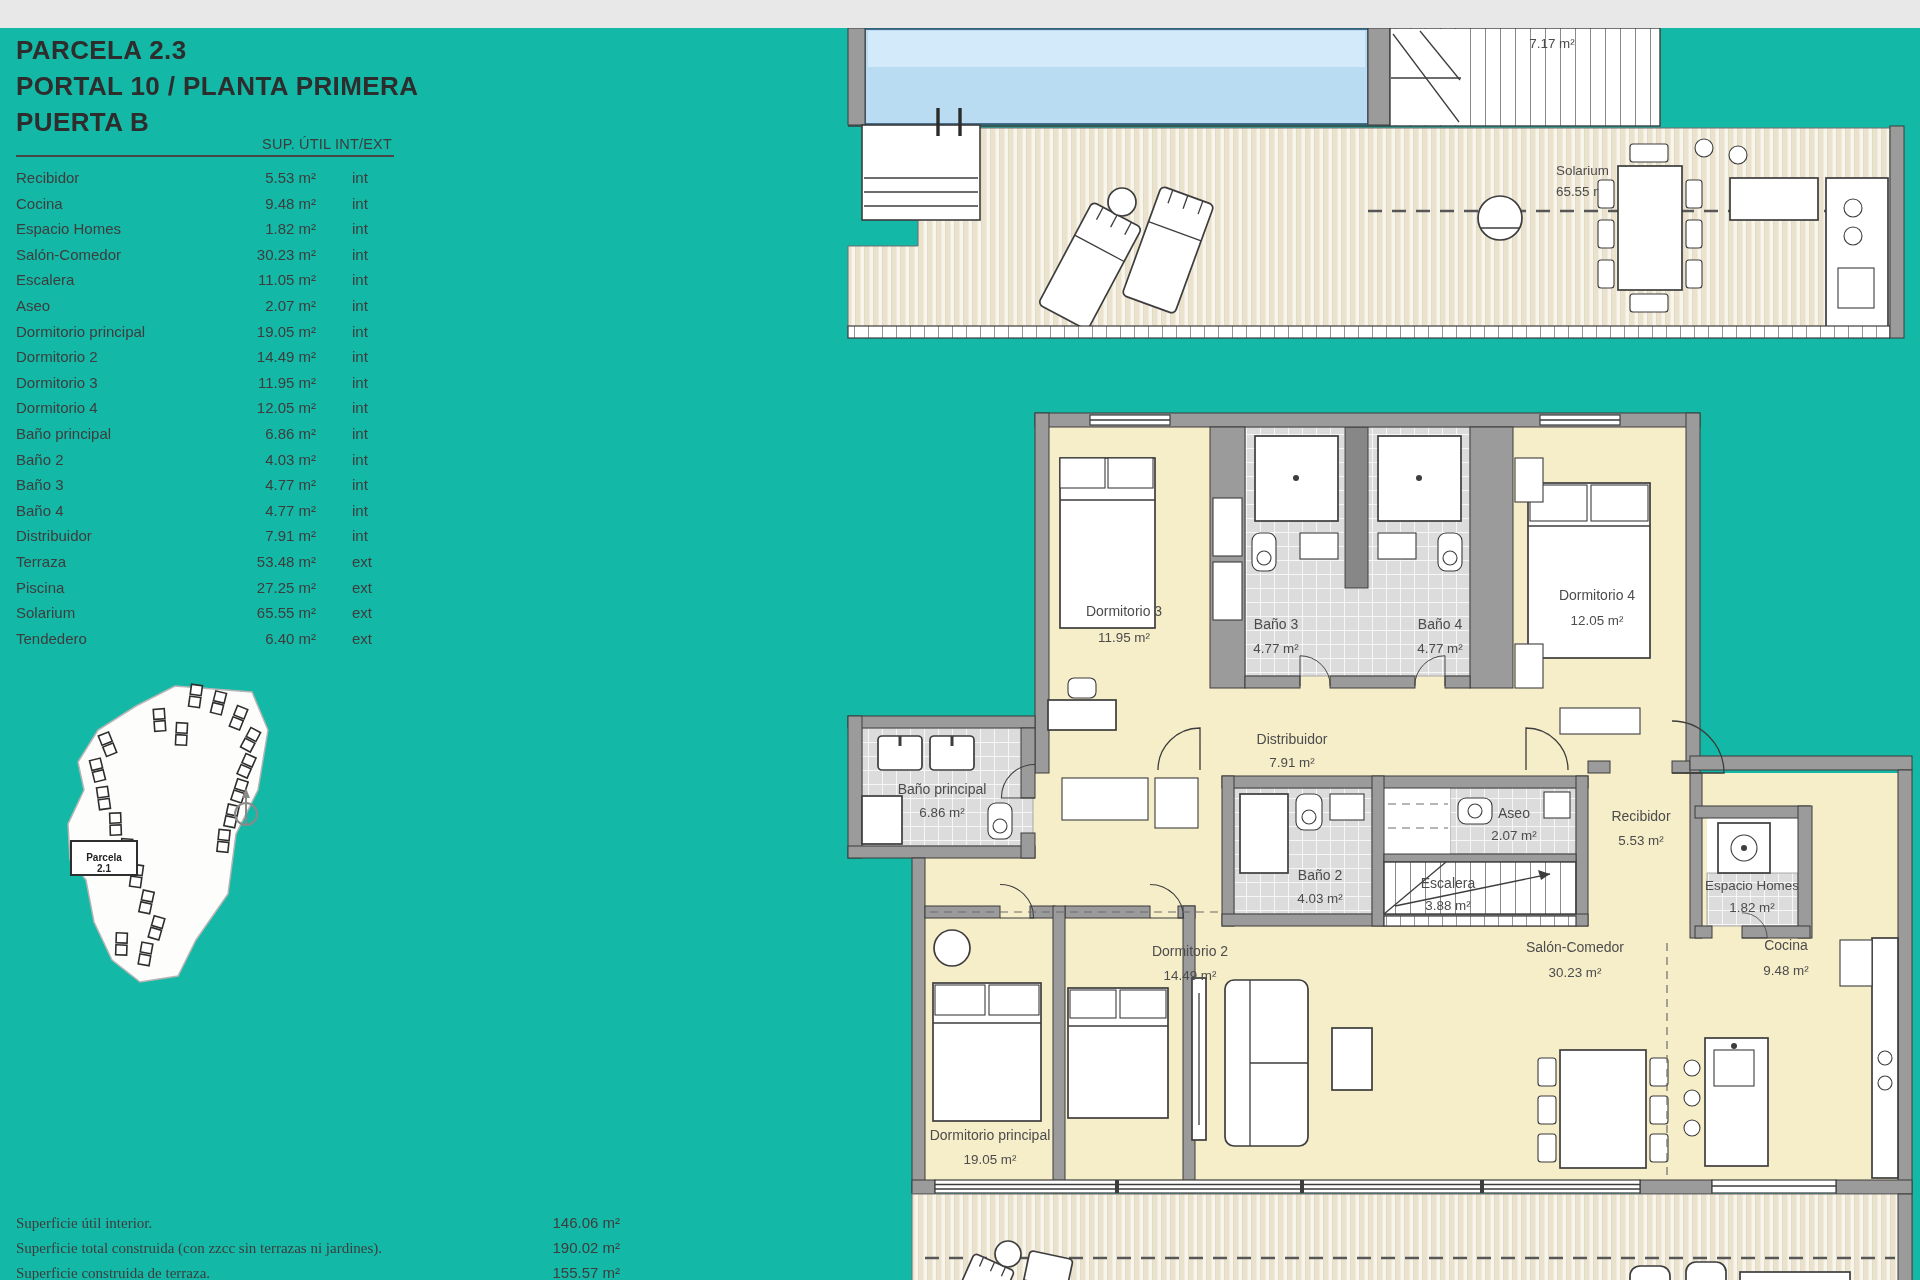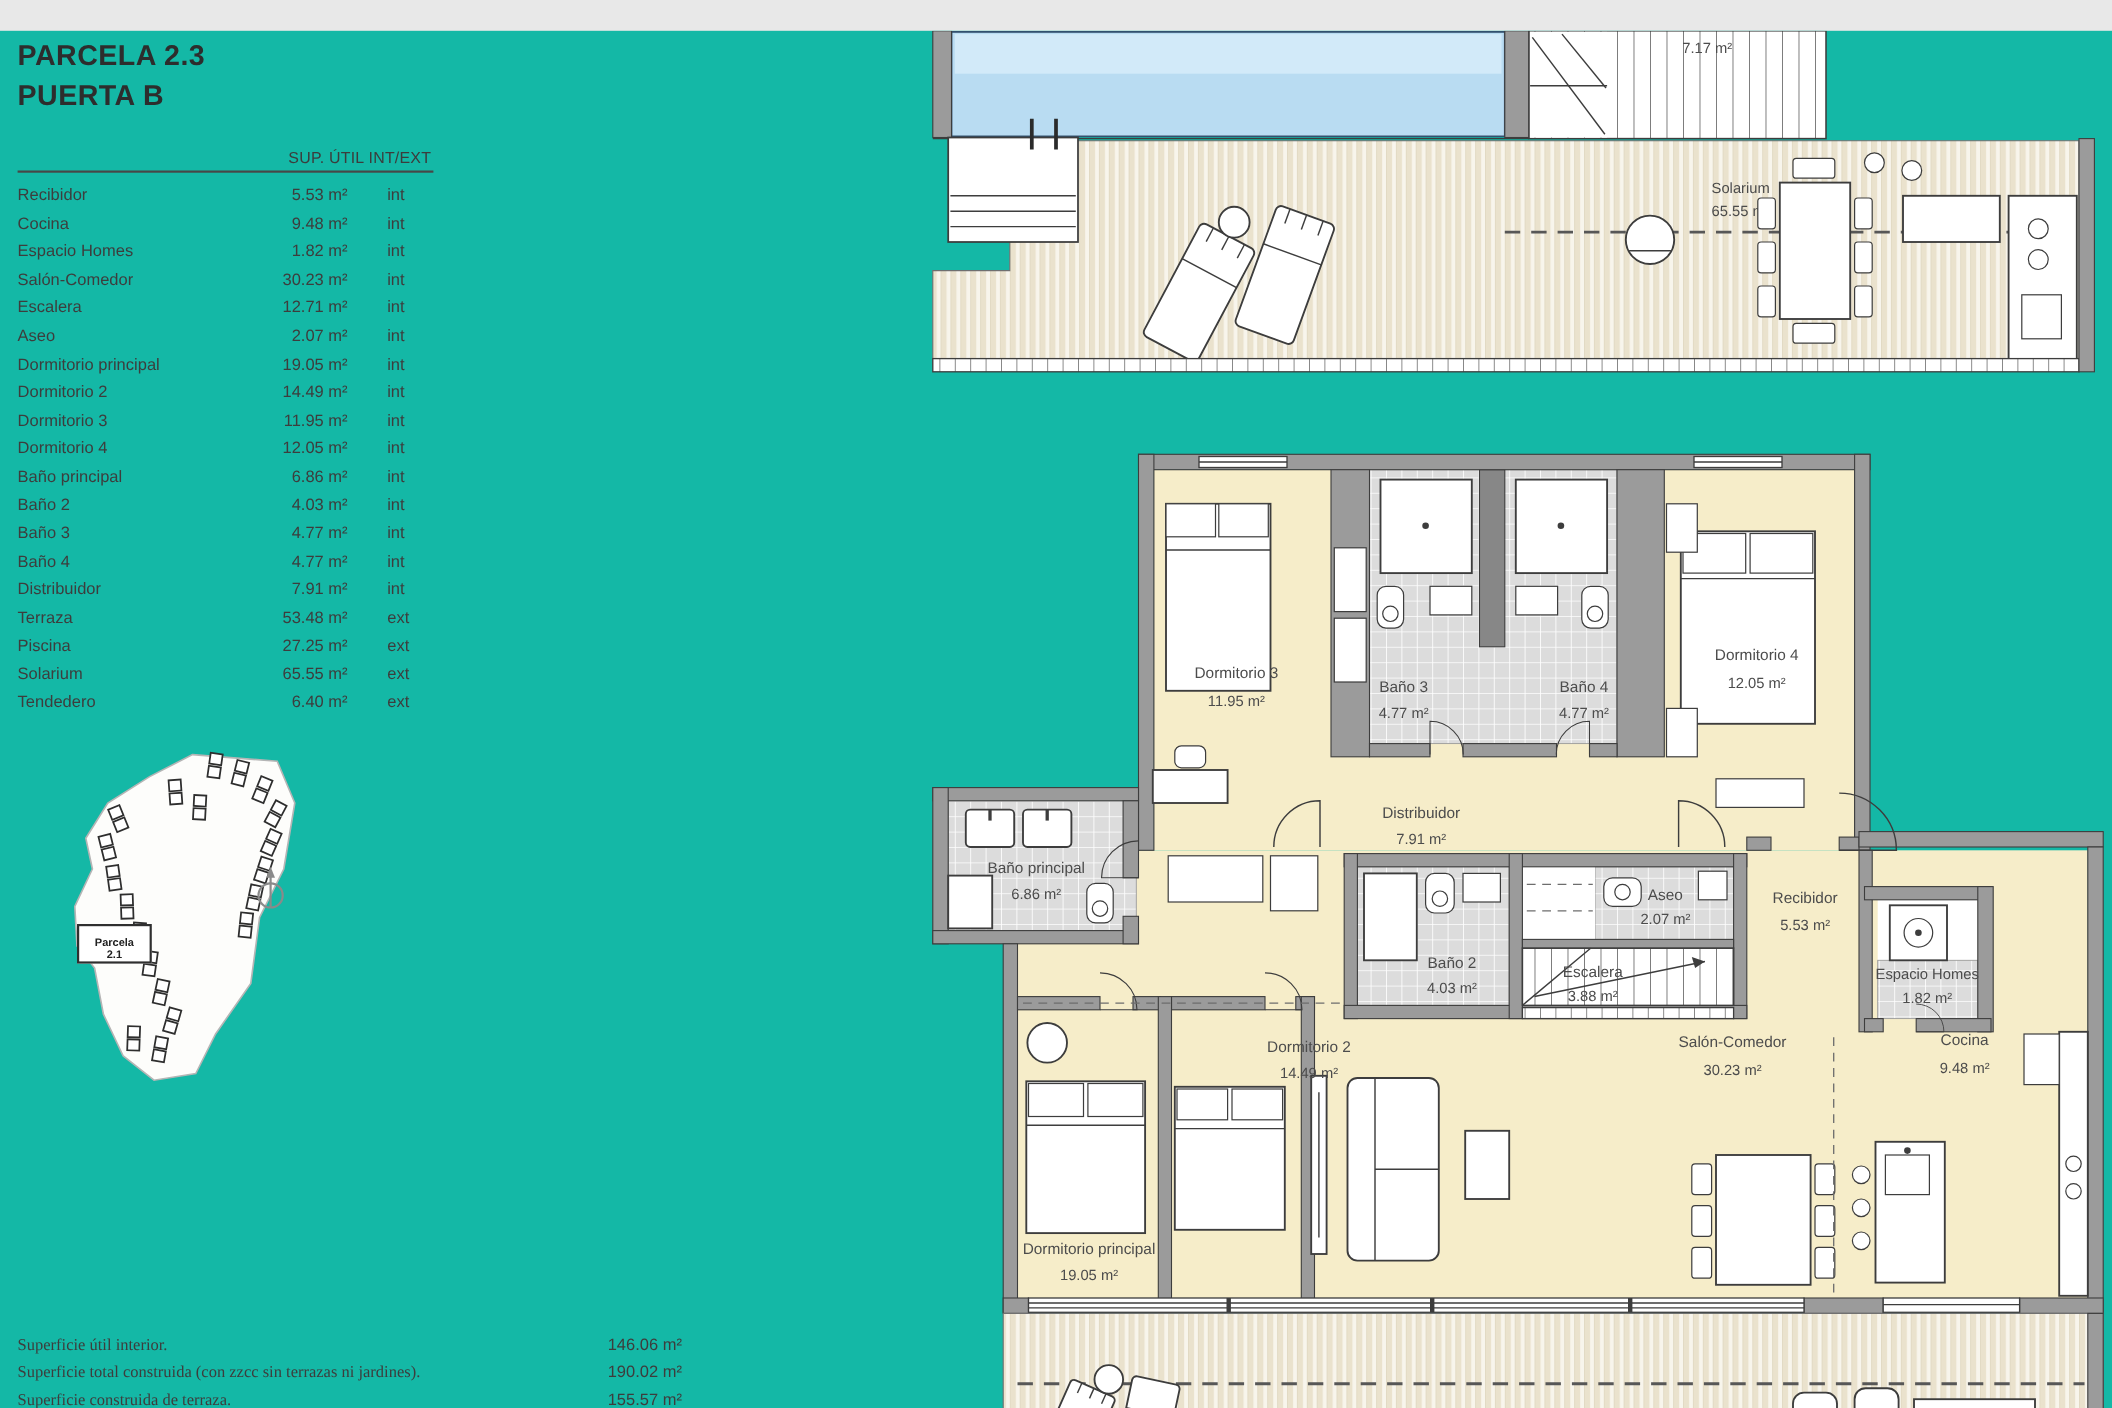--- a/index.html
+++ b/index.html
@@ -52,20 +52,21 @@
   .blk rect{fill:#fff;stroke:#2e2e2e;stroke-width:1.6;}
   .compass{fill:none;stroke:#8a8a8a;stroke-width:2;}
 </style>
 </head>
 <body>
 
 <div class="page">
 
   <div class="title-block">
     <div>PARCELA 2.3</div>
+    <div>PORTAL 10 / PLANTA PRIMERA</div>
     <div>PUERTA B</div>
   </div>
 
   <div class="areas-table">
     <div class="thead">SUP. ÚTIL INT/EXT</div>
     <div class="trule"></div>
     <div class="rows">
 
         <div class="trow">
           <span class="tname">Recibidor</span>
@@ -86,21 +87,21 @@
         </div>
 
         <div class="trow">
           <span class="tname">Salón-Comedor</span>
           <span class="tarea">30.23 m²</span>
           <span class="ttype">int</span>
         </div>
 
         <div class="trow">
           <span class="tname">Escalera</span>
-          <span class="tarea">12.71 m²</span>
+          <span class="tarea">11.05 m²</span>
           <span class="ttype">int</span>
         </div>
 
         <div class="trow">
           <span class="tname">Aseo</span>
           <span class="tarea">2.07 m²</span>
           <span class="ttype">int</span>
         </div>
 
         <div class="trow">

